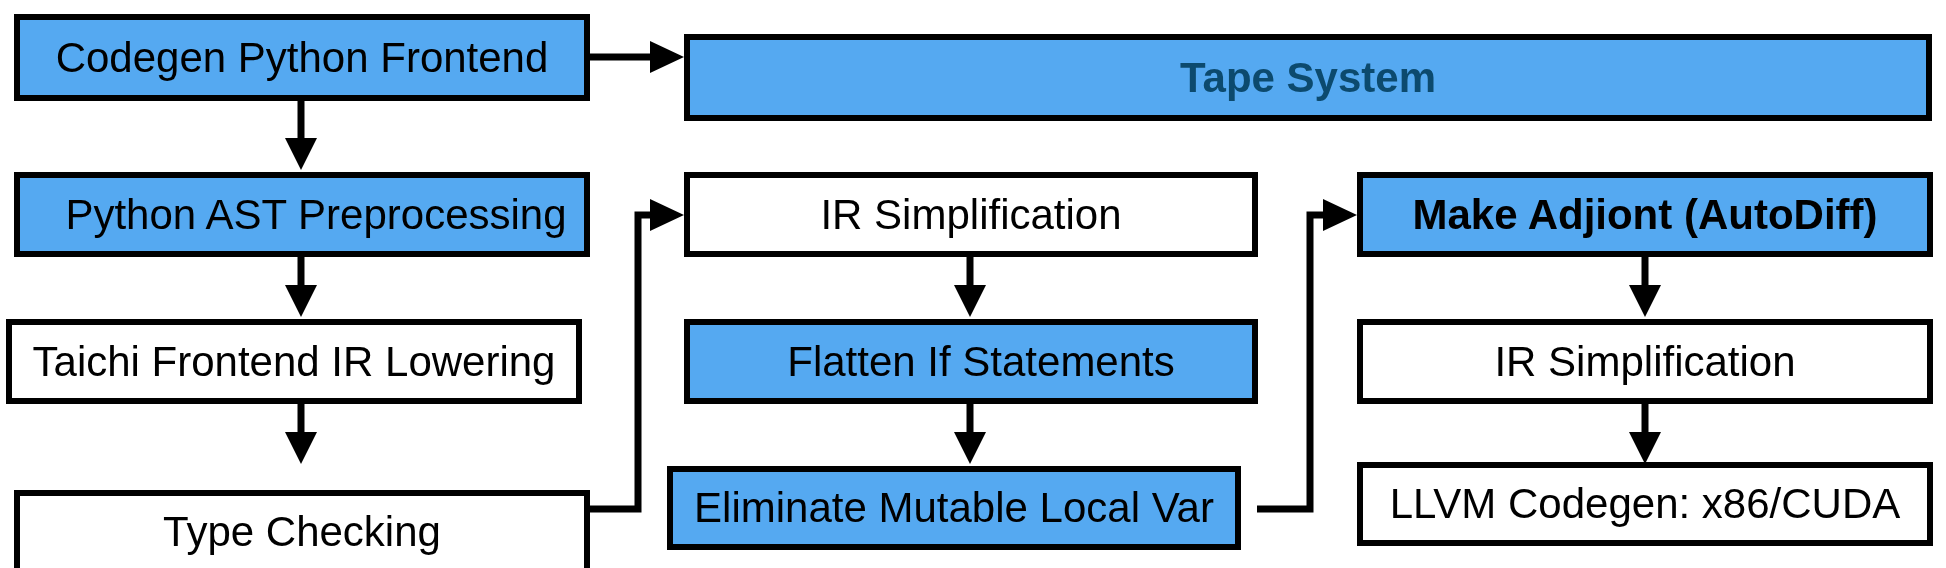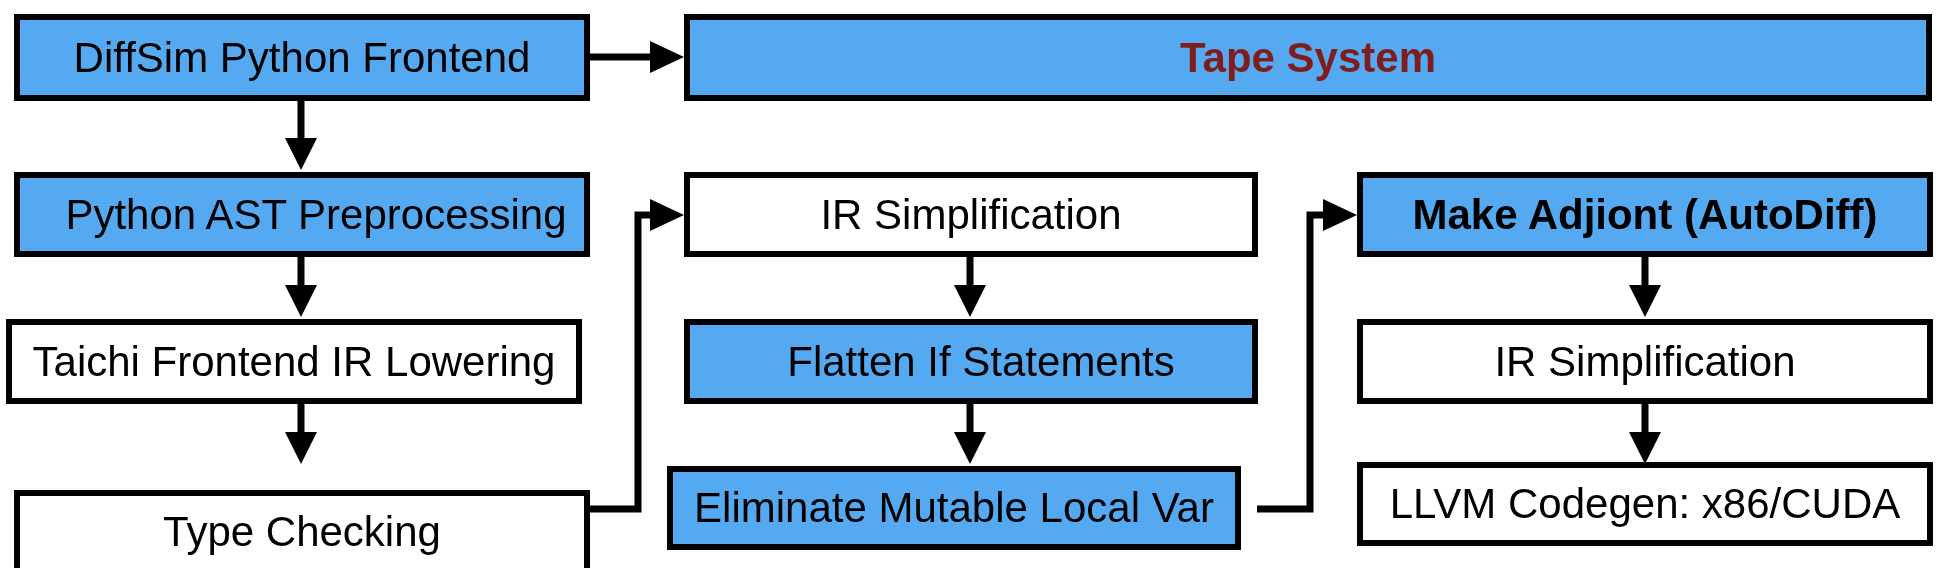--- a/index.html
+++ b/index.html
@@ -108,23 +108,23 @@
       <line x1="1645" y1="257" x2="1645" y2="289"></line>
       <polygon points="1645,317 1629,285 1661,285"></polygon>
     </g>
 
     <g>
       <line x1="1645" y1="404" x2="1645" y2="436"></line>
       <polygon points="1645,464 1629,432 1661,432"></polygon>
     </g>
   </svg>
 
-  <div id="n-diffsim" class="node" style="background: rgb(85, 169, 241); font-weight: normal; color: rgb(0, 0, 0); border-color: rgb(0, 0, 0);">DiffSim Python Frontend</div>
+  <div id="n-diffsim" class="node" style="background: rgb(85, 169, 241); font-weight: normal; color: rgb(0, 0, 0); border-color: rgb(0, 0, 0);">Codegen Python Frontend</div>
 
-  <div id="n-tape" class="node" style="background: rgb(85, 169, 241); font-weight: bold; color: #7f1d1d; border-color: rgb(0, 0, 0);">Tape System</div>
+  <div id="n-tape" class="node" style="background: rgb(85, 169, 241); font-weight: bold; color: #0c4a6e; border-color: rgb(0, 0, 0); margin-top: 20px;">Tape System</div>
 
   <div id="n-python-ast" class="node" style="background: rgb(85, 169, 241); font-weight: normal; color: rgb(0, 0, 0); border-color: rgb(0, 0, 0);">Python AST Preprocessing</div>
 
   <div id="n-irsimpl-mid" class="node" style="background: rgb(255, 255, 255); font-weight: normal; color: rgb(0, 0, 0); border-color: rgb(0, 0, 0);">IR Simplification</div>
 
   <div id="n-make-adjiont" class="node" style="background: rgb(85, 169, 241); font-weight: bold; color: rgb(0, 0, 0); border-color: rgb(0, 0, 0);">Make Adjiont (AutoDiff)</div>
 
   <div id="n-taichi" class="node" style="background: rgb(255, 255, 255); font-weight: normal; color: rgb(0, 0, 0); border-color: rgb(0, 0, 0);">Taichi Frontend IR Lowering</div>
 
   <div id="n-flatten" class="node" style="background: rgb(85, 169, 241); font-weight: normal; color: rgb(0, 0, 0); border-color: rgb(0, 0, 0);">Flatten If Statements</div>

